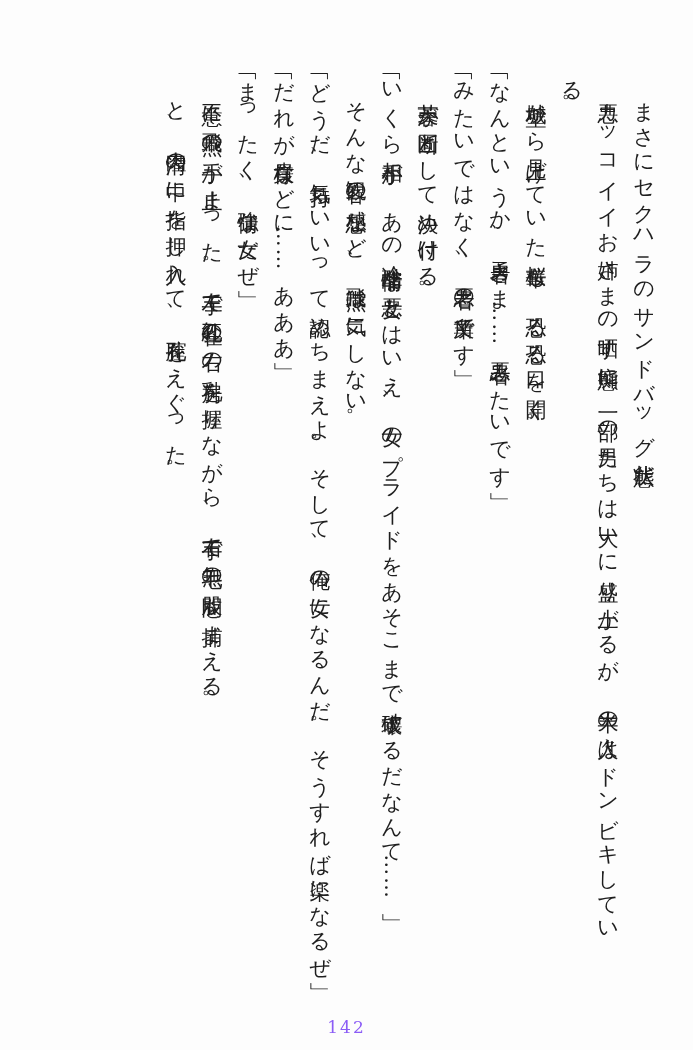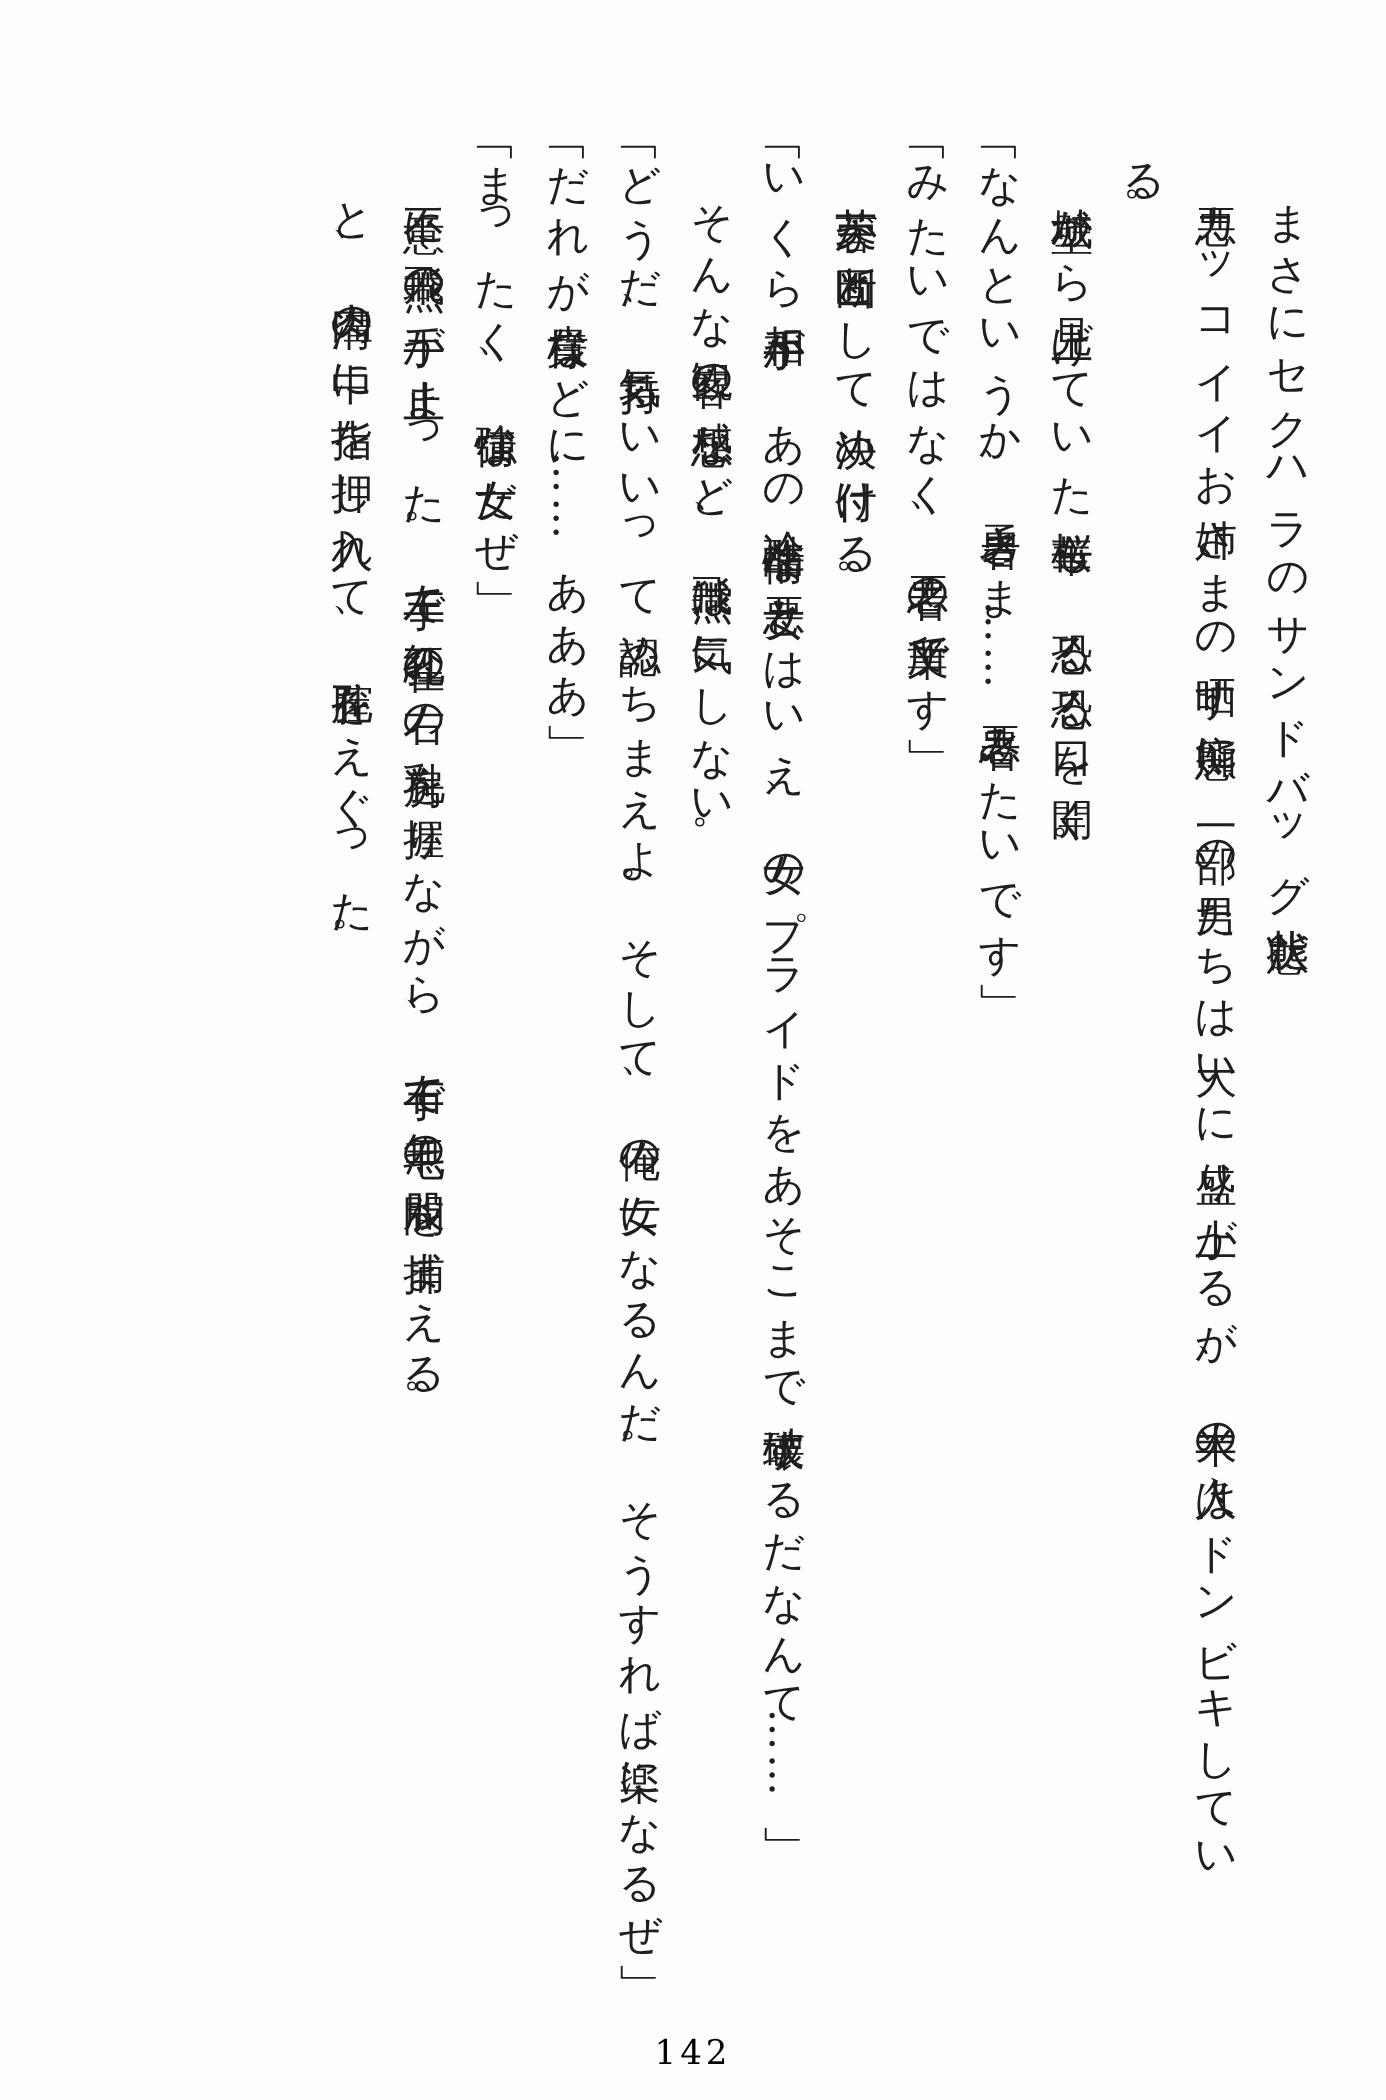--- a/index.html
+++ b/index.html
@@ -37,21 +37,21 @@
   }
   .page-number {
     position: absolute;
     bottom: 13px;
     left: 0;
     width: 100%;
     text-align: center;
     writing-mode: horizontal-tb;
     font-size: 17px;
     letter-spacing: 2px;
-    color: #000000;
+    color: #8b5cf6;
     font-family: "DejaVu Serif", serif;
   }
 </style>
 </head>
 <body>
 
 <div class="page">
   <div class="text-area">
       <p class="indent">まさにセクハラのサンドバッグ状態だ。</p>
       <p class="indent">悪カッコイイお姉さまの晒す痴態に、一部の男たちは大いに盛り上がるが、大半の人々はドンビキしている。</p>

